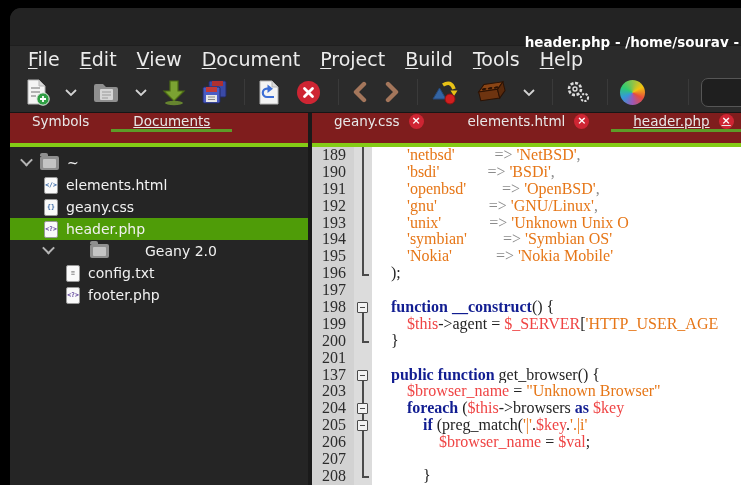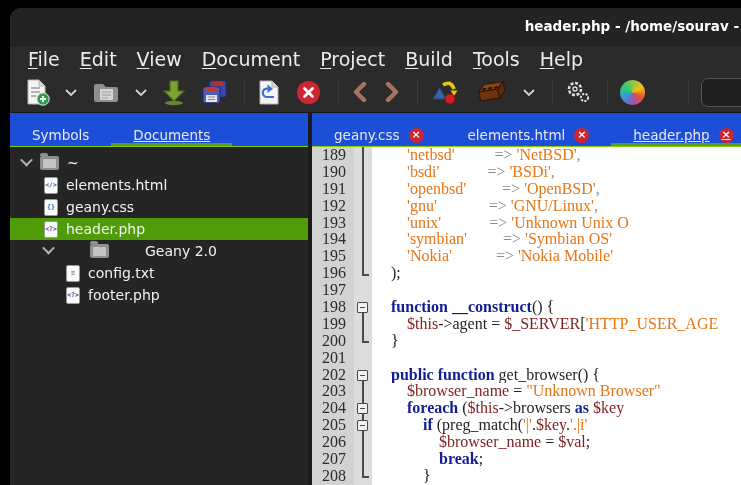--- a/index.html
+++ b/index.html
@@ -3,21 +3,21 @@
 <meta charset="utf-8">
 <style>
   * { box-sizing: border-box; margin: 0; padding: 0; }
   html,body { width: 741px; height: 485px; overflow: hidden; background:#000;
     font-family:"DejaVu Sans", sans-serif; }
   .window { position:absolute; left:10px; top:8px; width:731px; height:477px;
     background:#252525; border-top-left-radius:11px; overflow:hidden; }
 
   
   .titlebar { height:37px; background:#232323; position:relative; border-top-left-radius:11px; }
-  .title { position:absolute; right:2px; top:0; height:37px; line-height:37px;
+  .title { position:absolute; right:2px; top:16px; height:37px; line-height:37px;
     color:#ffffff; font-weight:bold; font-size:13.5px; white-space:nowrap;text-align:center; }
 
   
   .menubar { height:27px; background:#2b2b2b; display:flex; align-items:center;
     padding-left:8px; border-top:1px solid #1e1e1e; }
   .menu-item { color:#ececec; font-size:19px; padding:0 10px; height:27px;
     line-height:26px; cursor:default; }
   .menu-item u { text-decoration:underline; text-underline-offset:2px; }
 
   
@@ -33,22 +33,22 @@
   .searchentry { width:62px; height:29px; background:#1f1f1f; border:1px solid #565656;
     border-radius:7px; margin-right:-22px; color:#ddd; font-size:13px; padding:0 8px; outline:none; }
 
   
   .main { display:flex; height:372px; }
   .sidebar { width:298px; background:#252525; display:flex; flex-direction:column; }
   .vdivider { width:4px; background:#1a1a1a; }
   .editor { flex:1; display:flex; flex-direction:column; min-width:0; }
 
   
-  .tabrow { height:34px; background:#1d4ed8; display:flex; align-items:flex-end;
-    border-bottom:1px solid #84cc16; }
+  .tabrow { height:34px; background:#7f1d1d; display:flex; align-items:flex-start;
+    border-bottom:4px solid #84cc16; }
   .ntab { display:flex; align-items:center; gap:9px; padding:0 22px; color:#e8e8e8;
     font-size:13.5px; border-bottom:3px solid transparent; white-space:nowrap; }
   .ntab.active { border-bottom-color:#5d9b28;text-decoration:underline; }
   .closebtn { width:15px; height:15px; border-radius:50%; background:#ce2533;
     color:#ffffff; font-size:11px; line-height:14px; text-align:center; font-weight:bold; }
 
   
   .tree { flex:1; padding-top:5px; overflow:hidden; }
   .trow { height:22px; display:flex; align-items:center; color:#f1f1f1;
     font-size:14px; white-space:nowrap; }
@@ -78,21 +78,21 @@
   .fl.full { top:0; bottom:0; }
   .fl.down { top:50%; bottom:0; }
   .fl.up   { top:0; height:50%; }
   .fold .tick { position:absolute; left:8px; top:50%; width:7px; height:2px; background:#4a4a4a; }
   .fold .fbox { position:absolute; left:3px; top:50%; margin-top:-5.5px; width:11px;
     height:11px; border:1px solid #4a4a4a; border-radius:1px;
     background:linear-gradient(#4a4a4a,#4a4a4a) center/5px 1px no-repeat, #f2f2f2; }
   .ctext { flex:1; overflow:hidden; padding-left:3px; color:#222; }
   .tok-d { color:#242424; }
   .tok-k { color:#111d91; font-weight:bold; }
-  .tok-v { color:#7f1d1d;margin-top:33px; }
+  .tok-v { color:#ef4444;margin-top:33px; }
   .tok-s { color:#e67617; }
   .tok-o { color:#8c8c8c; }
 </style>
 </head>
 <body>
 
 <div class="window">
 
   <div class="titlebar">
     <span class="title">header.php - /home/sourav -</span>
@@ -287,23 +287,23 @@
           <div class="crow"><div class="lnum">192</div><div class="fold"><span class="fl full"></span></div><div class="ctext"><span class="tok-d">        </span><span class="tok-s">'gnu'</span><span class="tok-d">             </span><span class="tok-o">=&gt;</span><span class="tok-d"> </span><span class="tok-s">'GNU/Linux'</span><span class="tok-o">,</span></div></div>
           <div class="crow"><div class="lnum">193</div><div class="fold"><span class="fl full"></span></div><div class="ctext"><span class="tok-d">        </span><span class="tok-s">'unix'</span><span class="tok-d">            </span><span class="tok-o">=&gt;</span><span class="tok-d"> </span><span class="tok-s">'Unknown Unix O</span></div></div>
           <div class="crow"><div class="lnum">194</div><div class="fold"><span class="fl full"></span></div><div class="ctext"><span class="tok-d">        </span><span class="tok-s">'symbian'</span><span class="tok-d">         </span><span class="tok-o">=&gt;</span><span class="tok-d"> </span><span class="tok-s">'Symbian OS'</span></div></div>
           <div class="crow"><div class="lnum">195</div><div class="fold"><span class="fl full"></span></div><div class="ctext"><span class="tok-d">        </span><span class="tok-s">'Nokia'</span><span class="tok-d">           </span><span class="tok-o">=&gt;</span><span class="tok-d"> </span><span class="tok-s">'Nokia Mobile'</span></div></div>
           <div class="crow"><div class="lnum">196</div><div class="fold"><span class="fl up"></span><span class="tick"></span></div><div class="ctext"><span class="tok-d">    );</span></div></div>
           <div class="crow"><div class="lnum">197</div><div class="fold"></div><div class="ctext"></div></div>
           <div class="crow"><div class="lnum">198</div><div class="fold"><span class="fl down"></span><span class="fbox"></span></div><div class="ctext"><span class="tok-d">    </span><span class="tok-k">function</span><span class="tok-d"> </span><span class="tok-k">__construct</span><span class="tok-d">() {</span></div></div>
           <div class="crow"><div class="lnum">199</div><div class="fold"><span class="fl full"></span></div><div class="ctext"><span class="tok-d">        </span><span class="tok-v">$this</span><span class="tok-d">-&gt;agent = </span><span class="tok-v">$_SERVER</span><span class="tok-d">[</span><span class="tok-s">'HTTP_USER_AGE</span></div></div>
           <div class="crow"><div class="lnum">200</div><div class="fold"><span class="fl up"></span><span class="tick"></span></div><div class="ctext"><span class="tok-d">    }</span></div></div>
           <div class="crow"><div class="lnum">201</div><div class="fold"></div><div class="ctext"></div></div>
-          <div class="crow"><div class="lnum">202</div><div class="fold"><span class="fl down"></span><span class="fbox"></span></div><div class="ctext"><span class="tok-d">    </span><span class="tok-k">public</span><span class="tok-d"> </span><span class="tok-k">function</span><span class="tok-d"> get_browser() {</span></div></div>
+          <div class="crow"><div class="lnum">137</div><div class="fold"><span class="fl down"></span><span class="fbox"></span></div><div class="ctext"><span class="tok-d">    </span><span class="tok-k">public</span><span class="tok-d"> </span><span class="tok-k">function</span><span class="tok-d"> get_browser() {</span></div></div>
           <div class="crow"><div class="lnum">203</div><div class="fold"><span class="fl full"></span></div><div class="ctext"><span class="tok-d">        </span><span class="tok-v">$browser_name</span><span class="tok-d"> = </span><span class="tok-s">"Unknown Browser"</span></div></div>
           <div class="crow"><div class="lnum">204</div><div class="fold"><span class="fl full"></span><span class="fbox"></span></div><div class="ctext"><span class="tok-d">        </span><span class="tok-k">foreach</span><span class="tok-d"> (</span><span class="tok-v">$this</span><span class="tok-d">-&gt;browsers </span><span class="tok-k">as</span><span class="tok-d"> </span><span class="tok-v">$key</span><span class="tok-d"> </span></div></div>
           <div class="crow"><div class="lnum">205</div><div class="fold"><span class="fl full"></span><span class="fbox"></span></div><div class="ctext"><span class="tok-d">            </span><span class="tok-k">if</span><span class="tok-d"> (preg_match(</span><span class="tok-s">'|'</span><span class="tok-d">.</span><span class="tok-v">$key</span><span class="tok-d">.</span><span class="tok-s">'.|i'</span></div></div>
           <div class="crow"><div class="lnum">206</div><div class="fold"><span class="fl full"></span></div><div class="ctext"><span class="tok-d">                </span><span class="tok-v">$browser_name</span><span class="tok-d"> = </span><span class="tok-v">$val</span><span class="tok-d">;</span></div></div>
-          <div class="crow"><div class="lnum">207</div><div class="fold"><span class="fl full"></span></div><div class="ctext"><span class="tok-d">                </span><span class="tok-k">break</span><span class="tok-d">;</span></div></div>
+          <div class="crow"><div class="lnum">207</div><div class="fold"><span class="fl full"></span></div></div>
           <div class="crow"><div class="lnum">208</div><div class="fold"><span class="fl up"></span><span class="tick"></span></div><div class="ctext"><span class="tok-d">            }</span></div></div>
         </div>
     </div>
   </div>
 </div>
 
 </body></html>

